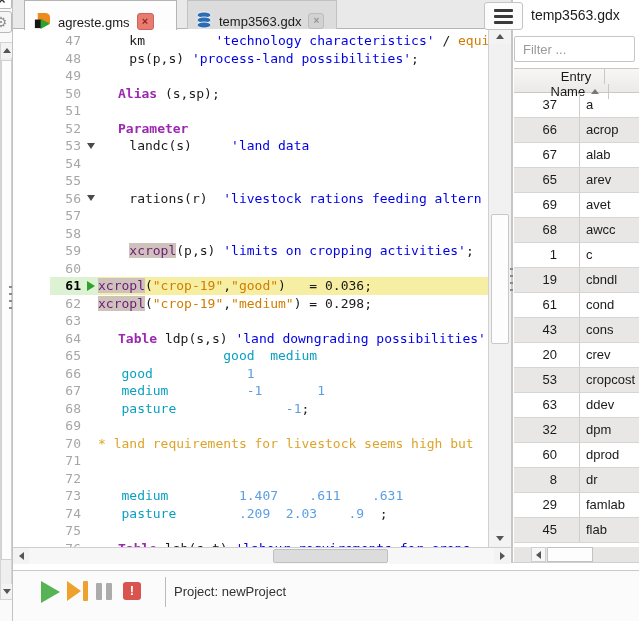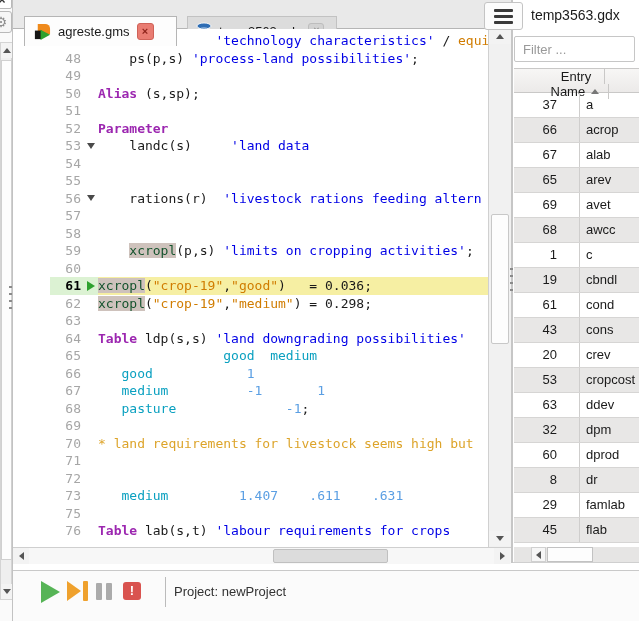--- a/index.html
+++ b/index.html
@@ -23,21 +23,21 @@
   .sarrow{position:absolute; left:0; width:11px; height:15px; background:#f3f3f3; display:flex; align-items:center; justify-content:center;}
   .tri-up{width:0;height:0;border-left:4px solid transparent;border-right:4px solid transparent;border-bottom:5px solid #555;}
   .tri-down{width:0;height:0;border-left:4px solid transparent;border-right:4px solid transparent;border-top:5px solid #555;}
   .tri-left{width:0;height:0;border-top:4px solid transparent;border-bottom:4px solid transparent;border-right:5px solid #555;}
   .tri-right{width:0;height:0;border-top:4px solid transparent;border-bottom:4px solid transparent;border-left:5px solid #555;}
   .strip-thumb{position:absolute; left:0; top:17px; width:11px; height:500px; background:#fdfdfd; border:1px solid #d0d0d0;}
   .splitter-dots{position:absolute; width:3px; background:repeating-linear-gradient(#8a8a8a 0 2px, transparent 2px 7px);}
 
   
   .tabbar{position:absolute; left:13px; top:0; width:499px; height:29px; background:#e9e9e9; border-bottom:1px solid #b5b5b5;}
-  .tab{position:absolute; top:16px; height:29px; display:flex; align-items:center; gap:7px; padding:0 8px; cursor:default;}
+  .tab{position:absolute; top:0; height:29px; display:flex; align-items:flex-end; gap:7px; padding:0 8px; cursor:default;}
   .tab.active{left:11px; width:153px; background:#fdfdfd; border:1px solid #b5b5b5; border-bottom:none; height:30px; z-index:2;}
   .tab.inactive{left:174px; width:150px; background:#dcdcdc; border:1px solid #c2c2c2; border-bottom:none;}
   .tab-label{font-size:13px; color:#1b1b1b; white-space:nowrap;}
   .close-red{width:17px; height:17px; background:#E97C72; border:1px solid #cf6258; border-radius:3px;
     color:#8f241c; font-size:11px; font-weight:bold; text-align:center; line-height:15px;}
   .close-gray{width:16px; height:16px; background:#d2d2d2; border:1px solid #bdbdbd; border-radius:3px;
     color:#949494; font-size:10px; font-weight:bold; text-align:center; line-height:14px;}
   .menu-btn{position:absolute; left:484px; top:2px; width:39px; height:28px; background:#fcfcfc;
     border:1px solid #c4c4c4; border-radius:3px; z-index:5; display:flex; flex-direction:column;
     justify-content:center; align-items:center; gap:3px;}
@@ -48,27 +48,27 @@
   .code-view{position:absolute; left:0; top:0; width:475px; height:518px; overflow:hidden; padding-top:3px;padding-left:37px;}
   .cl{display:flex; height:17.5px; line-height:17.5px; font-family:"DejaVu Sans Mono", monospace; font-size:13px;}
   .cl .g{width:34px; text-align:right; padding-right:3px; color:var(--lineno); flex:none;}
   .cl .m{width:14px; flex:none; display:flex; align-items:center; justify-content:center;}
   .cl .c{flex:1; white-space:pre; color:#1a1a1a;}
   .cl.cur .g{background:var(--gutgreen); color:#000; font-weight:bold;}
   .cl.cur .m{background:var(--gutgreen);}
   .cl.cur .c{background:var(--curline);}
   .m.fold::before{content:""; width:0; height:0; border-left:4px solid transparent; border-right:4px solid transparent; border-top:6px solid #4a4a4a;}
   .m.exec::before{content:""; width:0; height:0; border-top:5px solid transparent; border-bottom:5px solid transparent; border-left:8px solid #2EA12E;}
-  .t-k{color:var(--kw); font-weight:bold;}
+  .t-k{color:var(--kw); font-weight:bold;margin-left:20px;}
   .t-s{color:var(--str);}
   .t-o{color:var(--elem);}
   .t-c{color:var(--cmt);}
   .t-t{color:var(--teal);}
   .t-n{color:var(--num);}
-  .t-hl{background:var(--wordhl); color:#14532d;}
+  .t-hl{background:var(--wordhl); color:#701a75;}
   .vscroll{position:absolute; left:475px; top:0; width:23px; height:518px; background:#f1f1f1; border-left:1px solid #d0d0d0;}
   .vscroll .sarrow{width:22px;}
   .v-thumb{position:absolute; left:2px; top:185px; width:18px; height:130px; background:#fdfdfd; border:1px solid #c8c8c8; border-radius:2px;}
   .hscroll{position:absolute; left:0; top:518px; width:498px; height:17px; background:#f7f7f7; border-top:1px solid #cfcfcf;}
   .hscroll .sarrow{height:16px; width:16px; top:0;}
   .h-thumb{position:absolute; left:260px; top:1px; width:115px; height:14px; background:#dcdcdc; border:1px solid #c0c0c0; border-radius:2px;}
 
   
   .vsplit{position:absolute; left:511px; top:0; width:2px; height:563px; background:#c6c6c6;}
 
@@ -284,20 +284,25 @@
           <span class="g">72</span>
           <span class="m"></span>
           <span class="c"><span class="t-d">                </span></span>
         </div>
         <div class="cl">
           <span class="g">73</span>
           <span class="m"></span>
           <span class="c"><span class="t-d">   </span><span class="t-t">medium</span><span class="t-d">         </span><span class="t-n">1.407    .611    .631</span></span>
         </div>
         <div class="cl">
+          <span class="g">74</span>
+          <span class="m"></span>
+          <span class="c"><span class="t-d">   </span><span class="t-t">pasture</span><span class="t-d">        </span><span class="t-n">.209  2.03    .9</span><span class="t-d">  ;</span></span>
+        </div>
+        <div class="cl">
           <span class="g">75</span>
           <span class="m"></span>
           <span class="c"></span>
         </div>
         <div class="cl">
           <span class="g">76</span>
           <span class="m"></span>
           <span class="c"><span class="t-k">Table</span><span class="t-d"> lab(s,t) </span><span class="t-s">'labour requirements for crops</span></span>
         </div>
       </div>

